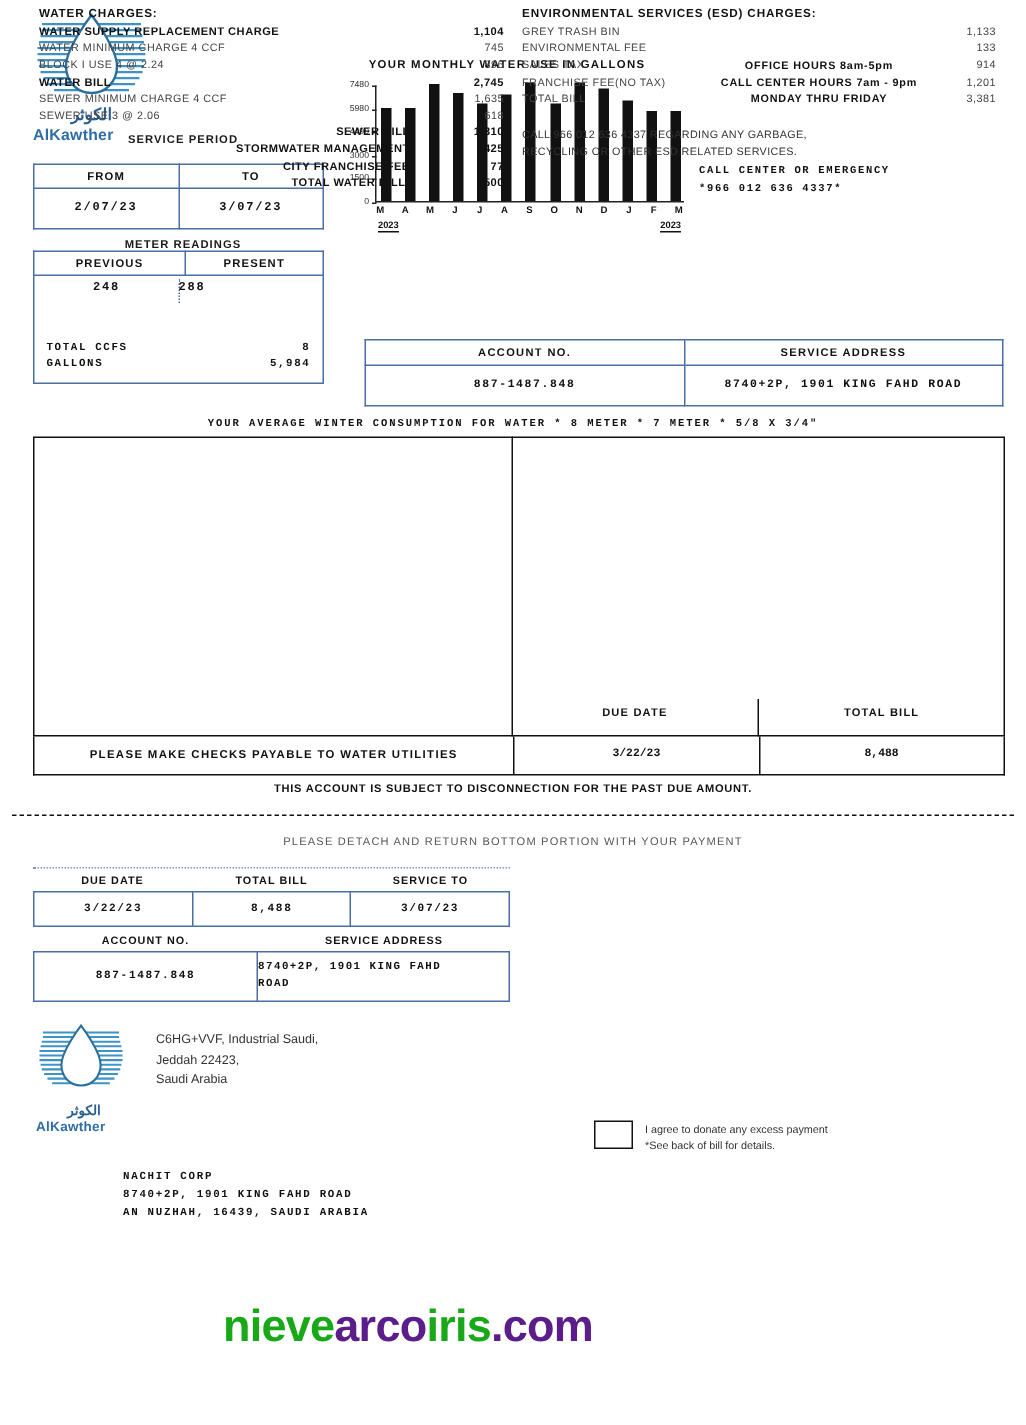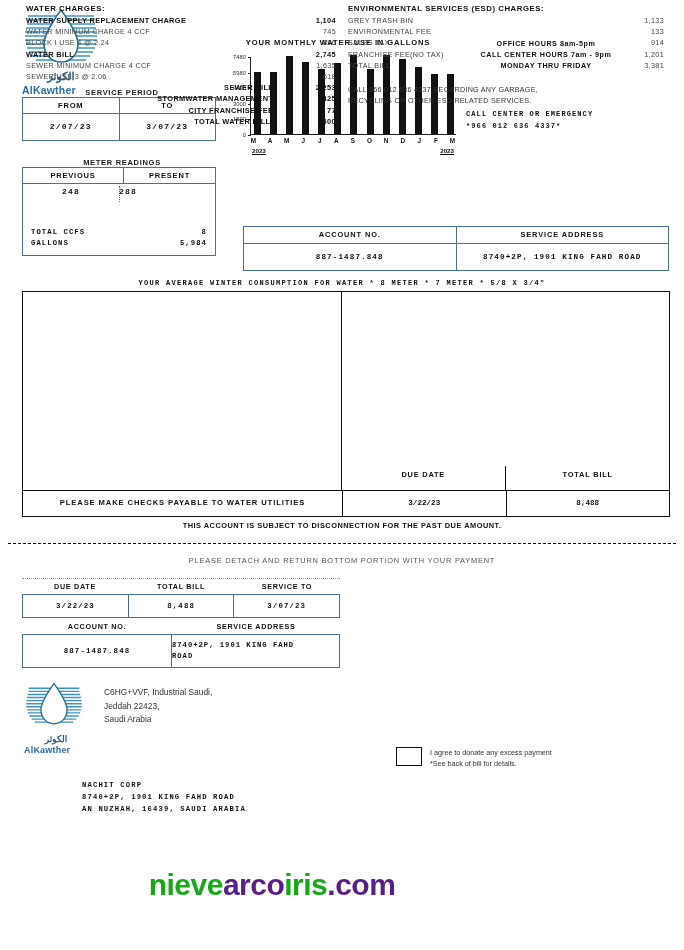--- a/index.html
+++ b/index.html
@@ -23,21 +23,21 @@
   
   .logo { position:absolute; left:22px; top:8px; width:78px; height:84px; }
   .logo svg { display:block; }
   .logo-word { font-size:10.5px; font-weight:bold; color:#2f6ea5;
                letter-spacing:.2px; margin-top:1px; }
   .logo-ar { font-size:11px; font-weight:bold; color:#2a5f92; letter-spacing:1px;
              text-align:center; }
 
   
   #service-period-title { left:52px; top:88px; width:140px; }
-  #service-period-table { left:22px; top:97px; width:194px; }
+  #service-period-table { left:22px; top:109px; width:194px; }
   #meter-title { left:52px; top:158px; width:140px; }
   #meter-table { left:22px; top:167px; width:194px; }
 
   table.b { border-collapse:collapse; width:100%; }
   table.b td { border:1.1px solid #4a6fa5; padding:0; }
   .cellhdr { font-size:7.5px; font-weight:bold; letter-spacing:.8px;
              text-align:center; height:15px; line-height:15px; color:#111; }
   .cellval { font-size:8px; font-weight:bold; text-align:center;
              height:26px; line-height:26px; letter-spacing:1.2px;
              font-family:"Liberation Mono", monospace; }
@@ -370,21 +370,21 @@
           <span class="amt">1,635</span>
         </div>
         <div class="ln">
           <span class="lbl">SEWER USE 3 @ 2.06</span>
           <span class="amt">618</span>
         </div>
       </div>
     <div id="water-totals">
         <div class="ln strong rightlbl">
           <span class="lbl">SEWER BILL&nbsp;&nbsp;</span>
-          <span class="amt">2,253</span>
+          <span class="amt">1,310</span>
         </div>
         <div class="ln strong rightlbl">
           <span class="lbl">STORMWATER  MANAGEMENT&nbsp;&nbsp;</span>
           <span class="amt">425</span>
         </div>
         <div class="ln strong rightlbl">
           <span class="lbl">CITY FRANCHISE  FEE&nbsp;&nbsp;</span>
           <span class="amt">77</span>
         </div>
         <div class="ln strong rightlbl">

